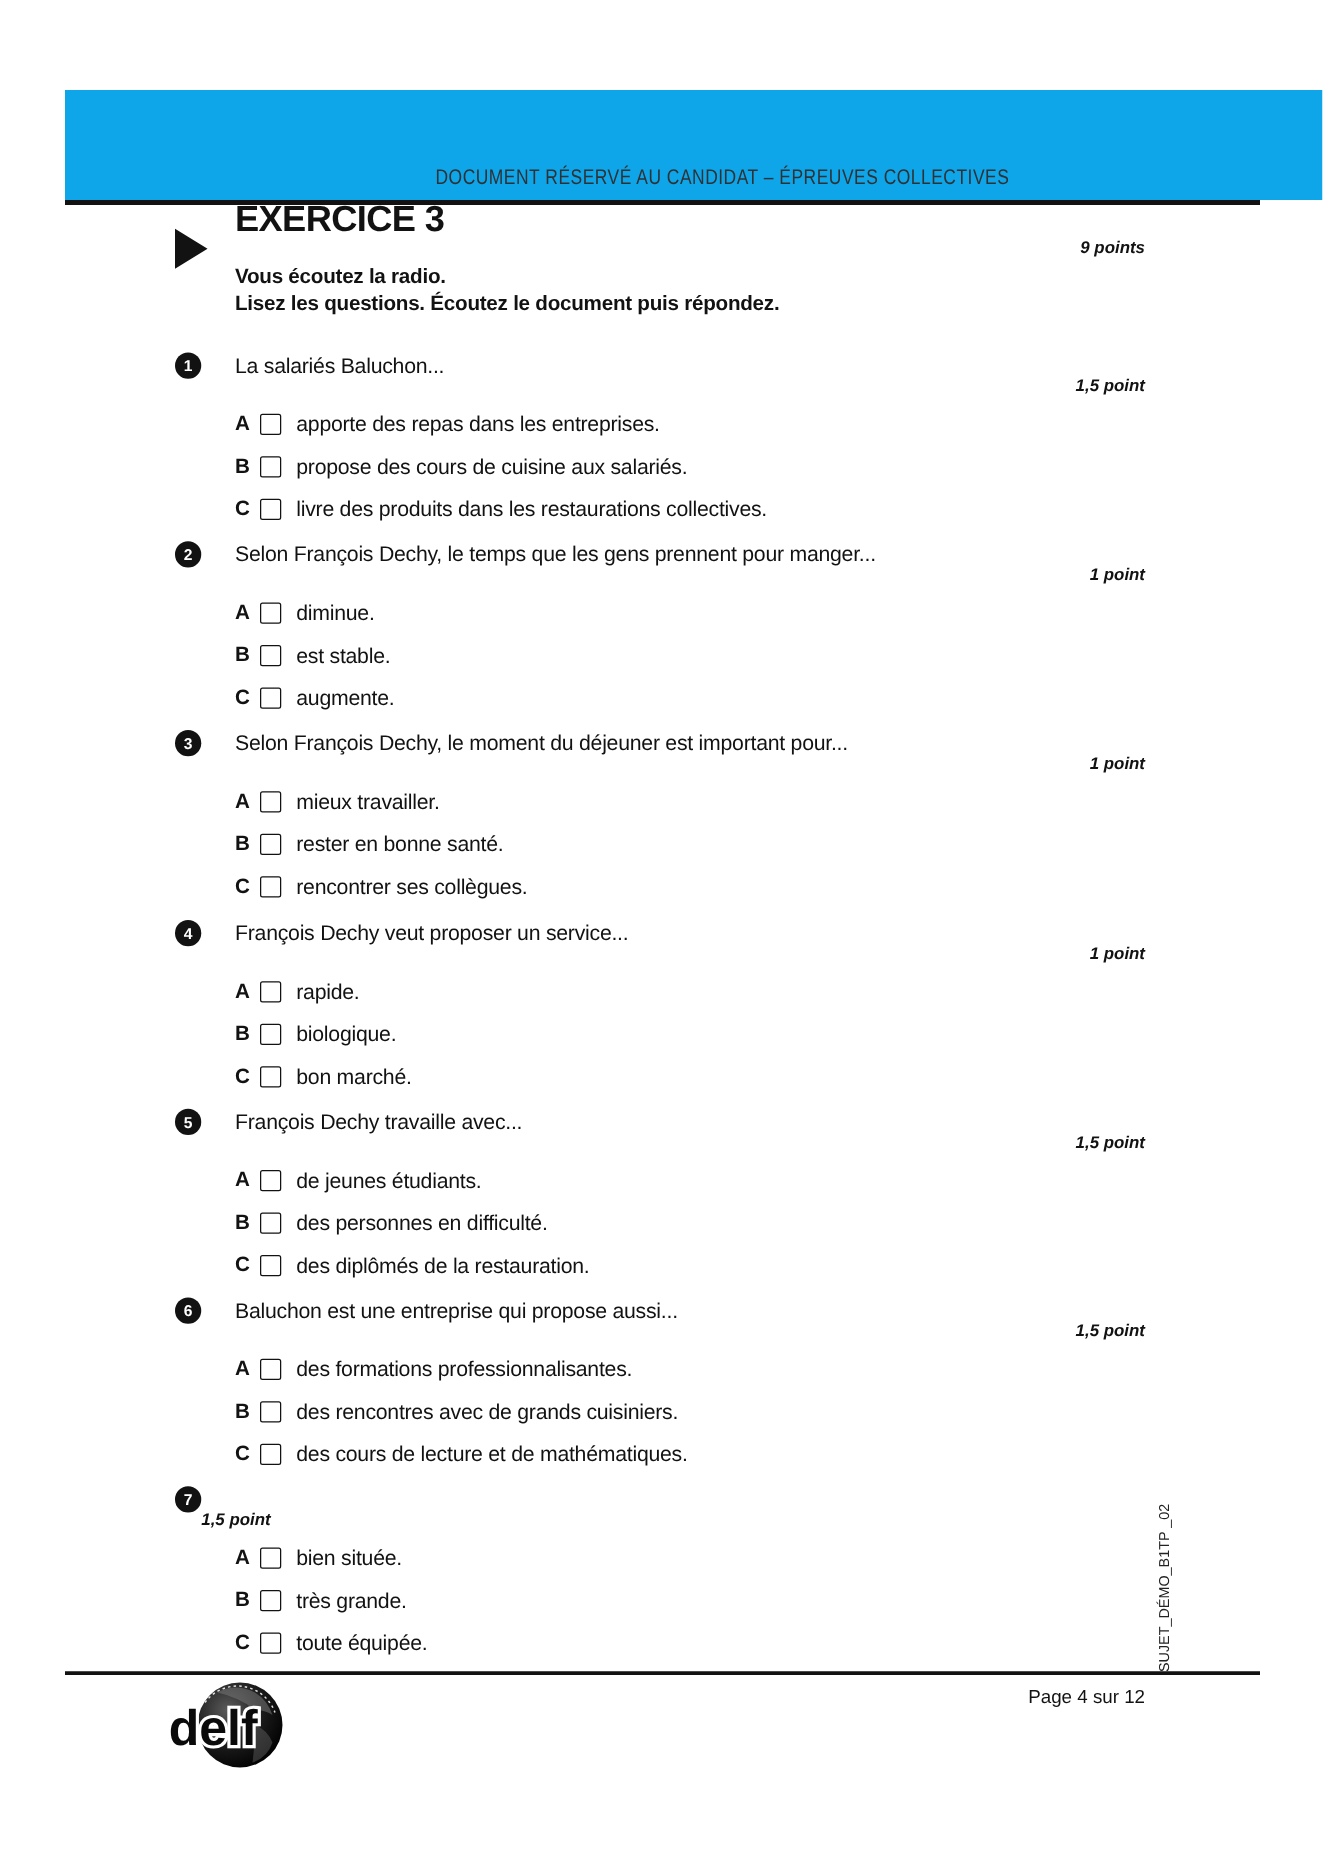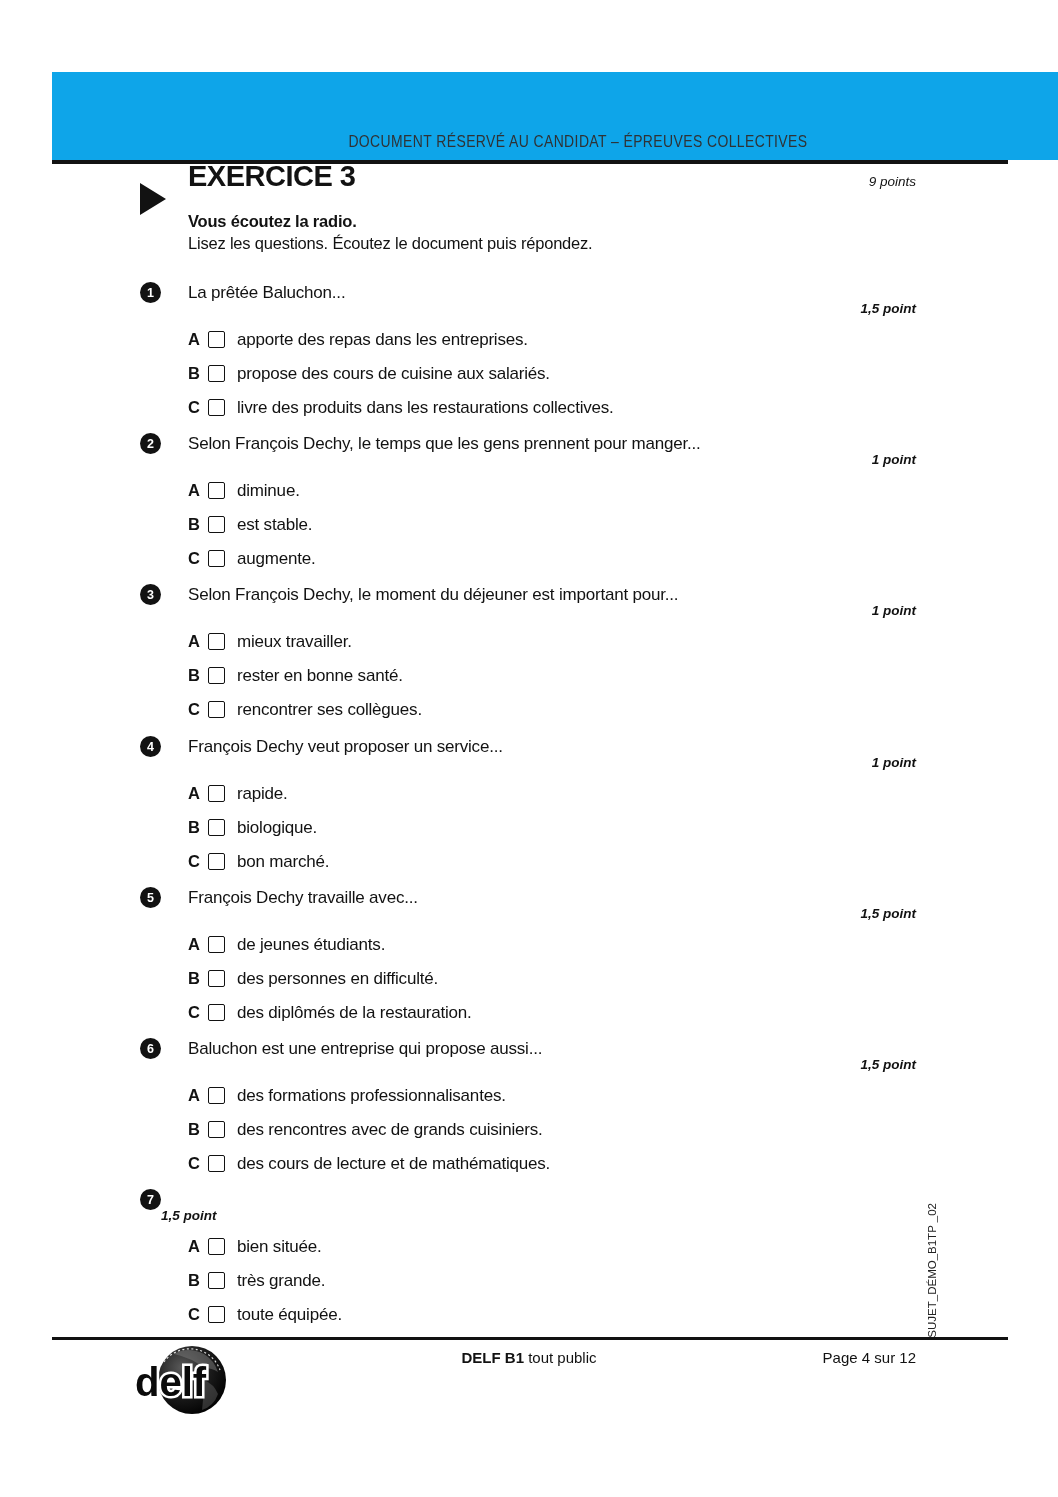--- a/index.html
+++ b/index.html
@@ -18,23 +18,23 @@
     transform:scaleX(0.82); white-space:nowrap;
   }
   .rule-top { position:absolute; left:52px; top:160px; width:956px; height:4px; background:#121212; }
 
   
   .tri {
     position:absolute; left:140px; top:183px; width:0; height:0;
     border-left:26px solid #121212; border-top:16px solid transparent; border-bottom:16px solid transparent;
   }
   .ex-title { position:absolute; left:188px; top:160px; font-size:29px; font-weight:800; letter-spacing:-0.5px; }
-  .ex-points { position:absolute; right:142px; top:174px; font-size:13.5px; font-weight:normal; font-style:italic;text-align:right; }
+  .ex-points { position:absolute; right:142px; top:190px; font-size:13.5px; font-weight:bold; font-style:italic;text-align:right; }
   .intro-1 { position:absolute; left:188px; top:212px; font-size:16.5px; font-weight:bold; letter-spacing:-0.2px; }
-  .intro-2 { position:absolute; left:188px; top:234px; font-size:16.5px; font-weight:normal; letter-spacing:-0.2px; }
+  .intro-2 { position:absolute; left:188px; top:234px; font-size:16.5px; font-weight:bold; letter-spacing:-0.2px; }
 
   
   .question { position:absolute; left:52px; width:956px; }
   .q-row { display:flex; align-items:flex-start; }
   .q-num {
     flex:none; margin-left:88px; width:21px; height:21px; border-radius:50%;
     background:#121212; color:#ffffff; font-size:12.5px; font-weight:bold;
     display:flex; align-items:center; justify-content:center; margin-top:-1px;
   }
   .q-text { flex:1; margin-left:27px; font-size:17px; letter-spacing:-0.2px; }
@@ -72,21 +72,21 @@
 
   <div class="tri"></div>
   <div class="ex-title">EXERCICE 3</div>
   <div class="ex-points">9 points</div>
   <div class="intro-1">Vous écoutez la radio.</div>
   <div class="intro-2">Lisez les questions. Écoutez le document puis répondez.</div>
 
   <div class="question" style="top:283px">
     <div class="q-row">
       <div class="q-num">1</div>
-      <div class="q-text">La prêtée Baluchon...</div>
+      <div class="q-text">La salariés Baluchon...</div>
       <div class="q-points">1,5 point</div>
     </div>
     <div class="opt">
       <span class="opt-letter">A</span>
       <span class="opt-box"></span>
       <span class="opt-text">apporte des repas dans les entreprises.</span>
     </div>
     <div class="opt">
       <span class="opt-letter">B</span>
       <span class="opt-box"></span>
@@ -250,18 +250,15 @@
         </radialGradient>
       </defs>
       <circle cx="58" cy="40" r="34" fill="url(#globeG)"></circle>
       <path d="M40 14 q14 -8 30 0 q10 6 14 18 q-6 -4 -14 -4 q-12 -10 -30 -14z" fill="#777777" opacity="0.55"></path>
       <path d="M70 40 q10 4 14 14 q-4 12 -16 16 q2 -16 2 -30z" fill="#666666" opacity="0.45"></path>
       <path d="M30 22 A 32 32 0 0 1 86 30" fill="none" stroke="#ffffff" stroke-width="1.2" stroke-dasharray="2 2.5" opacity="0.85"></path>
       <text x="1" y="56" font-family="Liberation Sans, sans-serif" font-size="40" font-weight="bold" fill="#0a0a0a" stroke="#ffffff" stroke-width="5" paint-order="stroke">delf</text>
     </svg>
   </div>
 
-  <div class="footer-center">
-    <span class="b">DELF B1</span><span> tout public</span>
-  </div>
   <div class="footer-page">Page 4 sur 12</div>
 
 </div>
 
 </body></html>

